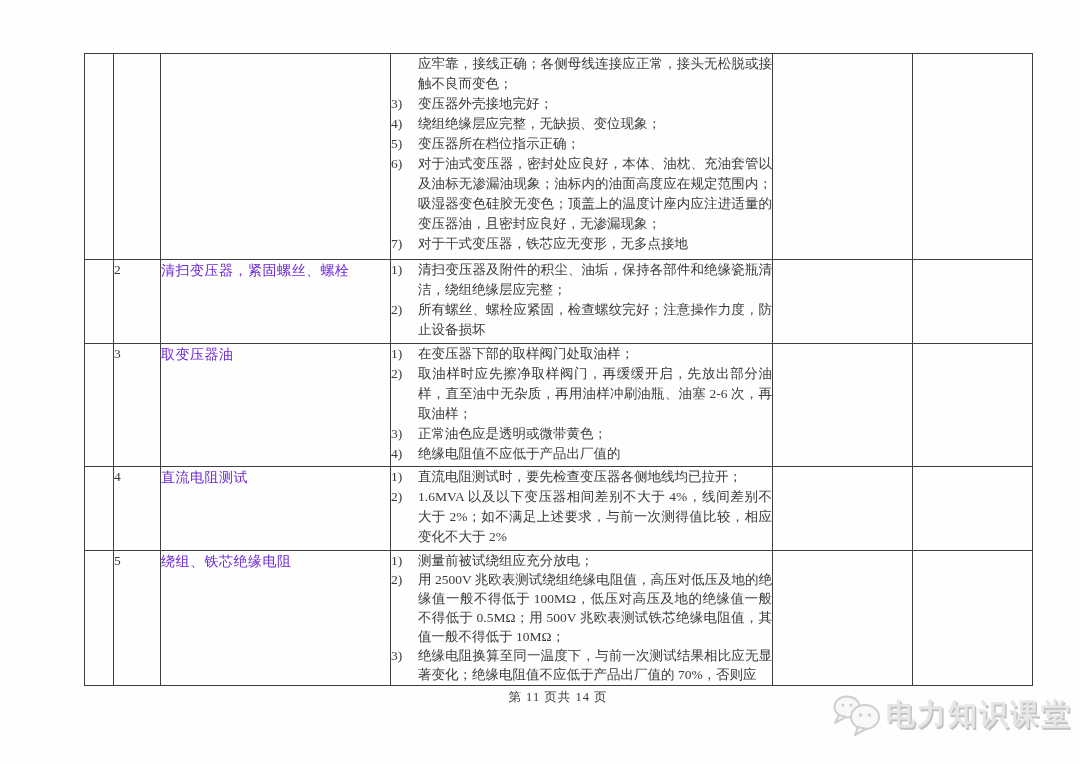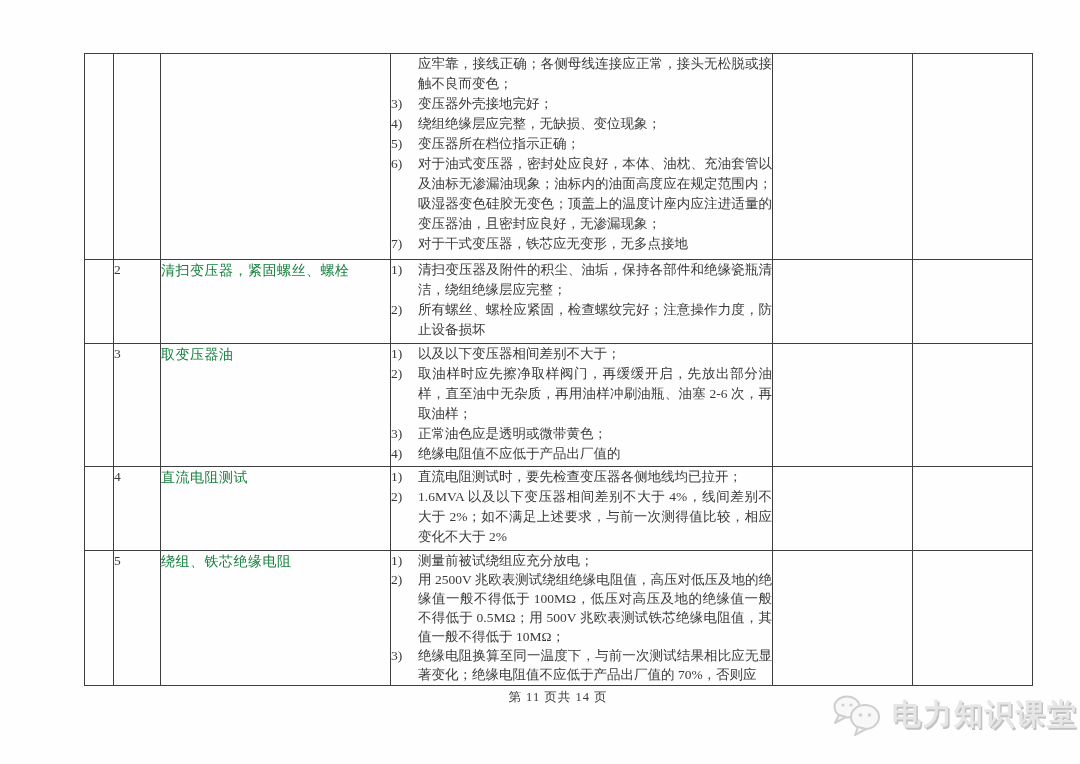--- a/index.html
+++ b/index.html
@@ -28,21 +28,21 @@
   .r3 td{height:83px;}
   .r4 td{height:134px;}
 
   td.cell-seq{
     font-size:13.5px;line-height:20px;
     padding:3px 0 0 8px;color:#3a3a3a;
   }
   td.cell-task{
     vertical-align:middle;
     font-size:14px;line-height:21px;
-    padding:2px 6px 2px 7px;color:#15803d;
+    padding:2px 6px 2px 7px;color:#6d28d9;
     letter-spacing:0.5px;
     font-family:Liberation Serif, serif;
   }
   td.cell-content{
     padding:2px 5px 1px 7px;
     font-size:13.5px;line-height:20px;color:#3a3a3a;
   }
   .r4 td.cell-content{line-height:19px;}
   .item{display:flex;align-items:flex-start;}
   .inum{flex:0 0 27px;}
@@ -51,21 +51,21 @@
   
   .footer{
     position:absolute;left:84px;top:689px;width:948px;
     text-align:center;font-size:12.5px;color:#3a3a3a;
     letter-spacing:1px;
   }
 
   
   .watermark{
     position:absolute;left:832px;top:694px;
-    display:flex;align-items:center;gap:6px;
+    display:flex;align-items:center;
   }
   .wm-text{
     font-size:29px;font-weight:700;letter-spacing:2px;
     color:#e6e6e6;
     text-shadow:1.5px 1.5px 0 #c2c2c2, -0.5px -0.5px 0 #f7f7f7;
     font-family:"Liberation Sans","DejaVu Sans",sans-serif;
     white-space:nowrap;
   }
 </style>
 </head>
@@ -133,21 +133,21 @@
           <td class="cell-empty"></td>
           <td class="cell-empty"></td>
         </tr>
         <tr class="r2">
           <td class="cell-blank"></td>
           <td class="cell-seq">3</td>
           <td class="cell-task">取变压器油</td>
           <td class="cell-content">
             <div class="item">
               <span class="inum">1)</span>
-              <span class="itext">以及以下变压器相间差别不大于；</span>
+              <span class="itext">在变压器下部的取样阀门处取油样；</span>
             </div>
             <div class="item">
               <span class="inum">2)</span>
               <span class="itext">取油样时应先擦净取样阀门，再缓缓开启，先放出部分油样，直至油中无杂质，再用油样冲刷油瓶、油塞 2-6 次，再取油样；</span>
             </div>
             <div class="item">
               <span class="inum">3)</span>
               <span class="itext">正常油色应是透明或微带黄色；</span>
             </div>
             <div class="item">

